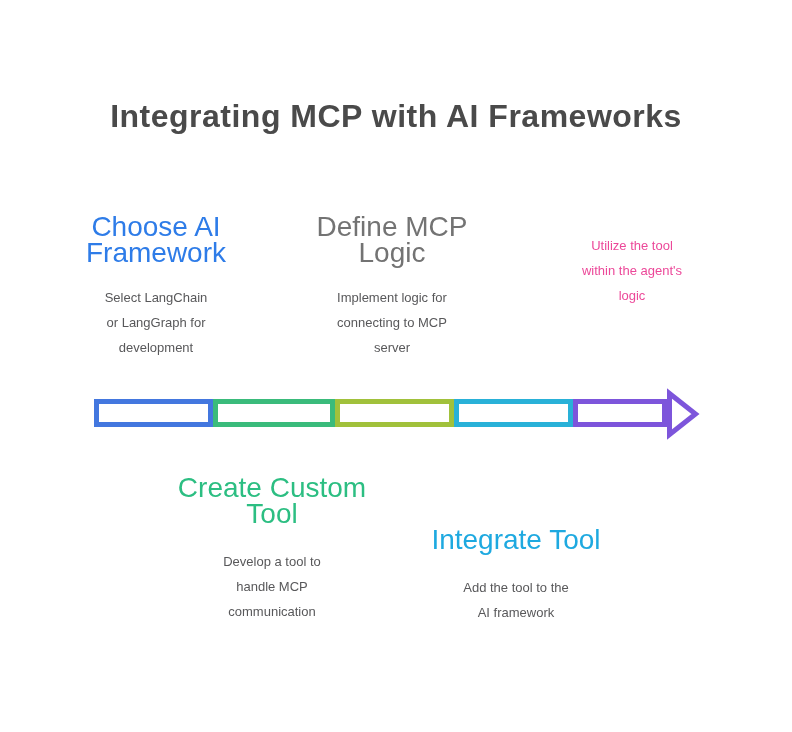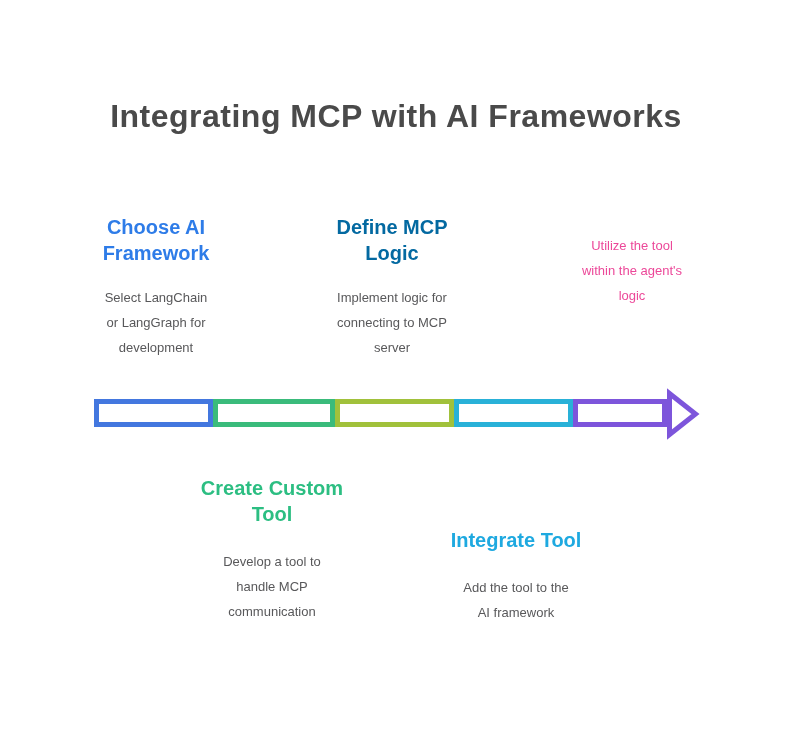--- a/index.html
+++ b/index.html
@@ -24,22 +24,22 @@
     font-weight: bold;
     letter-spacing: 0.5px;
     line-height: 40px;
   }
   .step {
     position: absolute;
     width: 200px;
     text-align: center;
   }
   .step-label {
-    font-size: 20px;
-    font-weight: bold;
+    font-size: 28px;
+    font-weight: normal;
     line-height: 26px;
     white-space: pre-line;
   }
   .step-desc {
     font-size: 13px;
     line-height: 25px;
     white-space: pre-line;
     margin-top: 19px;
   }
   .step.row-bottom .step-desc { margin-top: 22px; }
@@ -68,21 +68,21 @@
 
 <div class="step row-top" id="step-choose">
   <div class="step-label" style="color: rgb(46, 124, 232);">Choose AI
 Framework</div>
   <div class="step-desc" style="color: rgb(88, 88, 90);">Select LangChain
 or LangGraph for
 development</div>
 </div>
 
 <div class="step row-top" id="step-define">
-  <div class="step-label" style="color: #0369a1;">Define MCP
+  <div class="step-label" style="color: #737373;">Define MCP
 Logic</div>
   <div class="step-desc" style="color: rgb(88, 88, 90);">Implement logic for
 connecting to MCP
 server</div>
 </div>
 
 <div class="step row-top" id="step-usetool">
   <div class="step-desc" style="color: #ec4899;">Utilize the tool
 within the agent's
 logic</div>

